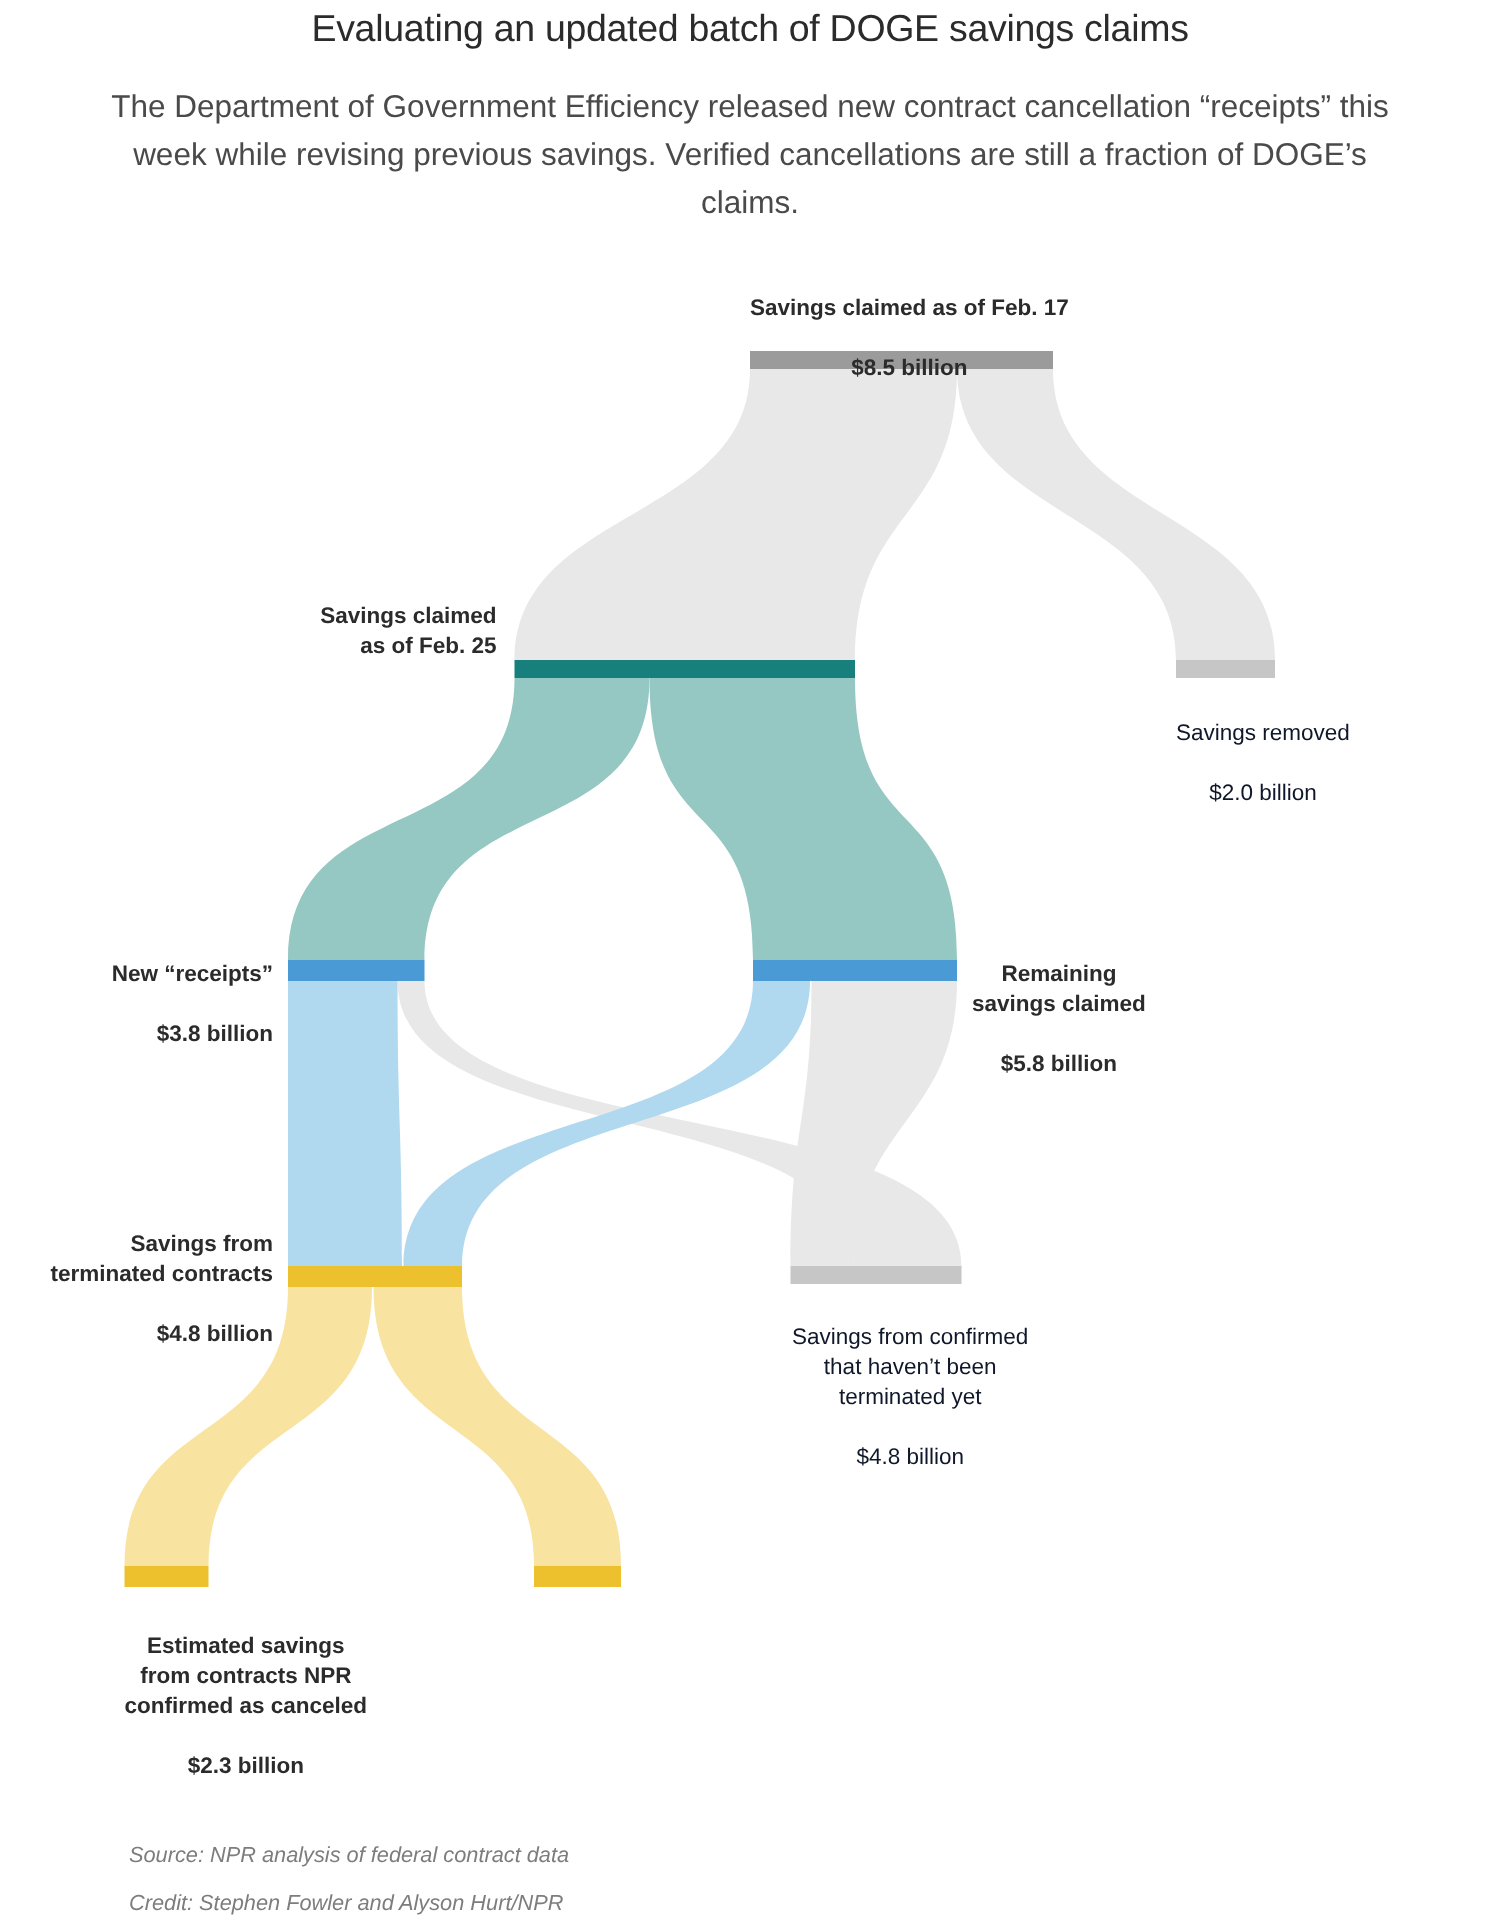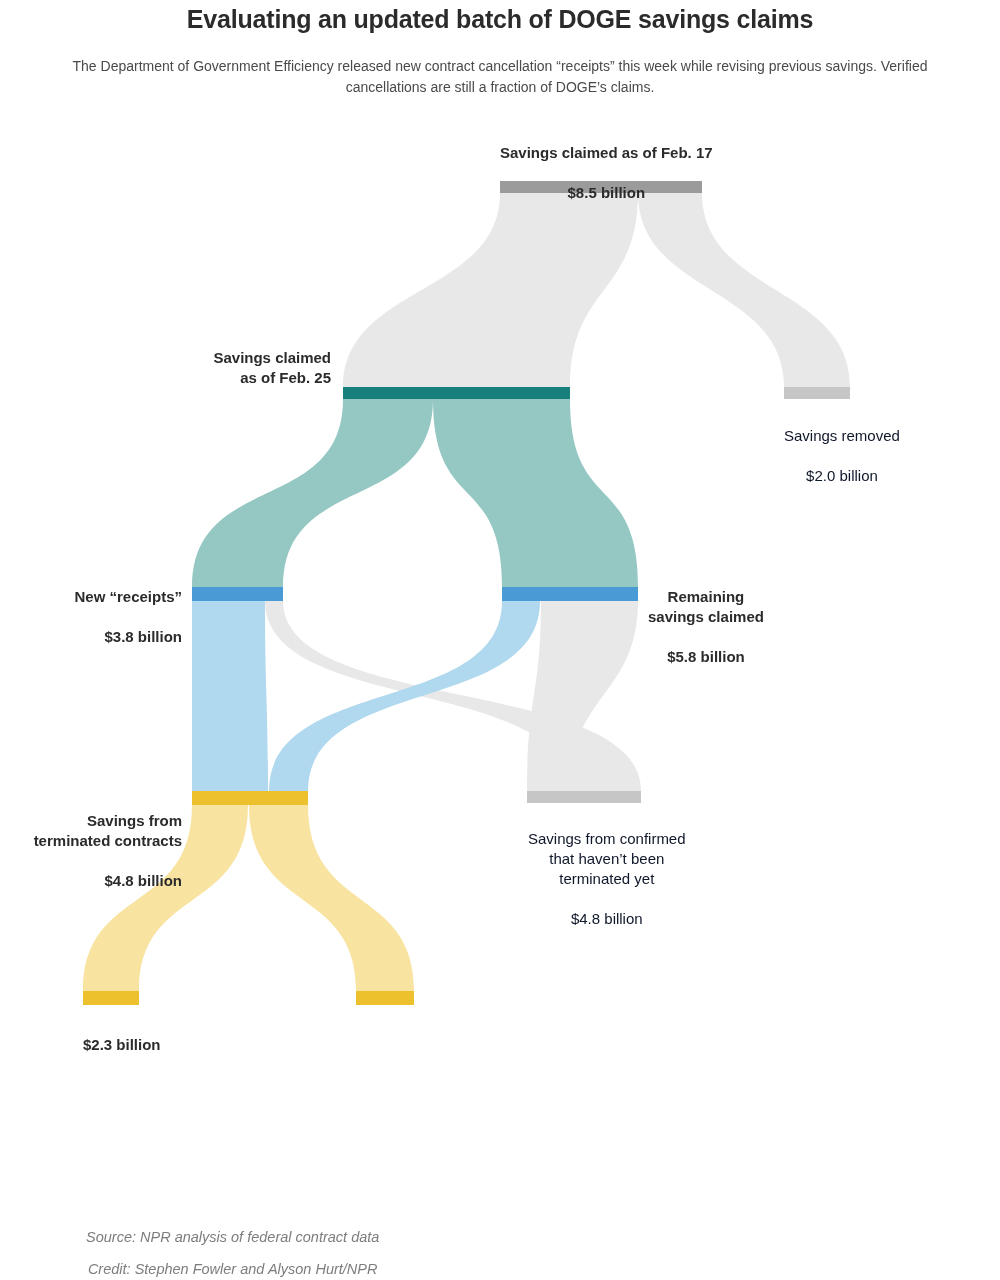--- a/index.html
+++ b/index.html
@@ -11,30 +11,30 @@
     width: 1000px;
     height: 1280px;
     font-family: "Liberation Sans", sans-serif;
     color: #333333;
     position: relative;
     overflow: hidden;
   }
   #headline {
     text-align: center;
     font-size: 25px;
-    font-weight: bold;
+    font-weight: normal;
     color: #2b2b2b;
     letter-spacing: -0.2px;
     margin: 0;
     padding: 4px 40px 0 40px;
     line-height: 1.2;
   }
   #subhead {
     text-align: center;
-    font-size: 14px;
+    font-size: 21px;
     color: #4a4a4a;
     line-height: 1.52;
     margin: 22px auto 0 auto;
     width: 890px;
     font-weight: 400;
   }
   #chart-wrap {
     position: relative;
     width: 1000px;
     height: 1020px;
@@ -65,21 +65,21 @@
   }
   #footer {
     position: absolute;
     left: 86px;
     top: 1222px;
     font-size: 14.5px;
     font-style: italic;
     color: #7d7d7d;
     line-height: 2.2;
   }
-  #footer div { white-space: nowrap; text-align: center; }
+  #footer div { white-space: nowrap; }
 </style>
 </head>
 <body>
 
 <h1 id="headline">Evaluating an updated batch of DOGE savings claims</h1>
 <p id="subhead">The Department of Government Efficiency released new contract cancellation “receipts” this week while revising previous savings. Verified cancellations are still a fraction of DOGE’s claims.</p>
 
 <div id="chart-wrap">
 
   <svg id="sankey" width="1000" height="1020" viewBox="0 0 1000 1020">
@@ -149,34 +149,37 @@
     <div>New “receipts”</div>
     <div>$3.8 billion</div>
   </div>
 
   <div class="node-label left" style="left:648px; top:452px;">
     <div>Remaining
 savings claimed</div>
     <div>$5.8 billion</div>
   </div>
 
-  <div class="node-label right" style="left:0px; top:676px; width:182px;">
+  <div class="node-label right" style="left:0px; top:632px; width:182px;">
     <div>Savings from
 terminated contracts</div>
     <div>$4.8 billion</div>
   </div>
 
   <div class="node-label left muted" style="left:528px; top:694px;">
     <div>Savings from confirmed
 that haven’t been
 terminated yet</div>
     <div>$4.8 billion</div>
   </div>
 
   <div class="node-label left" style="left:83px; top:900px;">
+    <div>Estimated savings
+from contracts NPR
+confirmed as canceled</div>
     <div>$2.3 billion</div>
   </div>
 
 </div>
 
 <div id="footer">
   <div>Source: NPR analysis of federal contract data</div>
   <div>Credit: Stephen Fowler and Alyson Hurt/NPR</div>
 </div>
 

